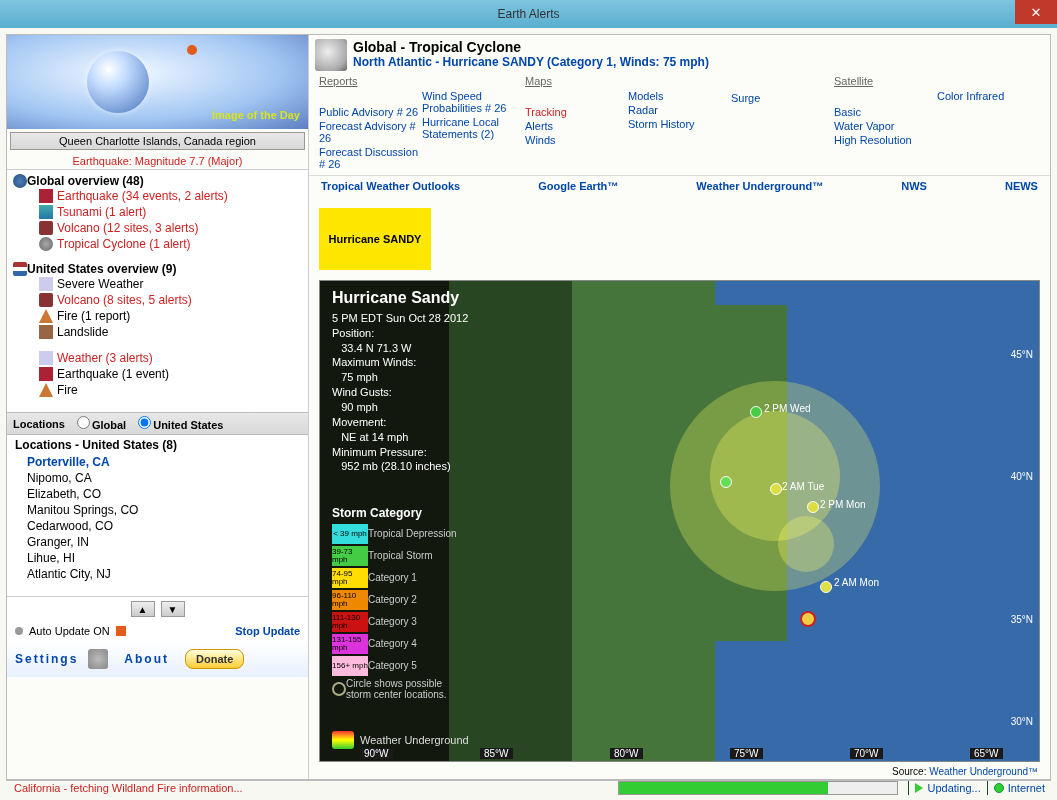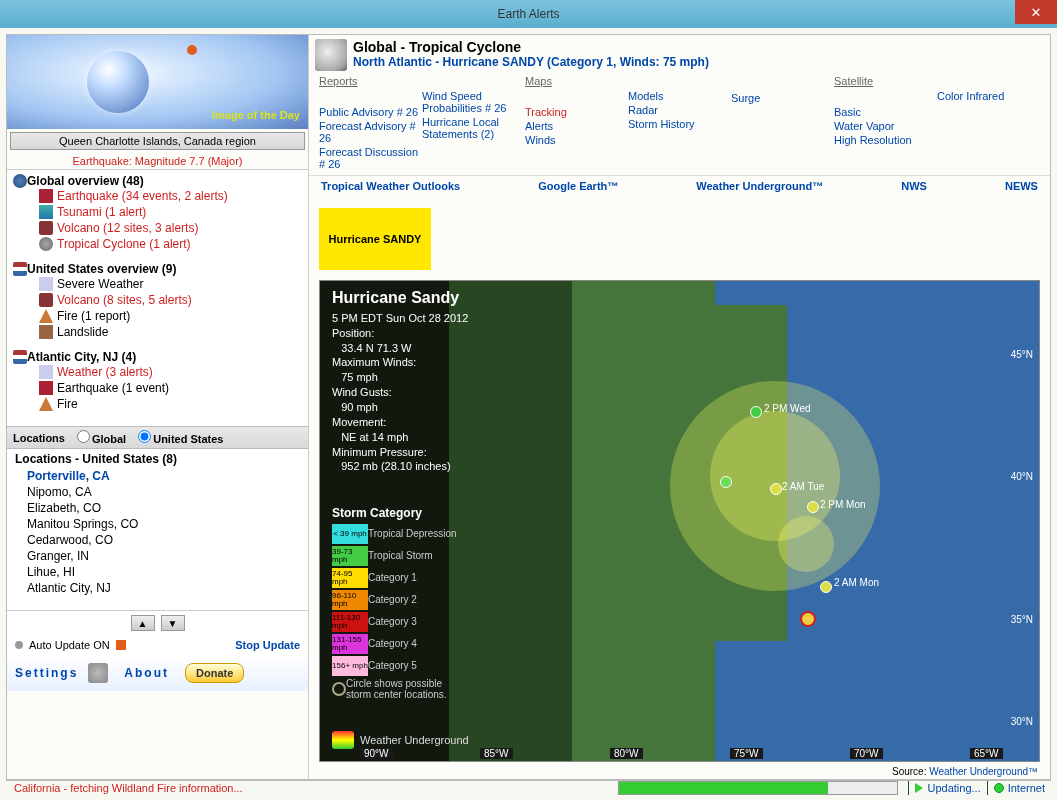--- a/index.html
+++ b/index.html
@@ -161,24 +161,20 @@
             <div class="tree-item normal">
               <span class="tree-icon i-fire"></span>
               <span>Fire (1 report)</span>
             </div>
             <div class="tree-item normal">
               <span class="tree-icon i-land"></span>
               <span>Landslide</span>
             </div>
           </div>
           <div class="tree-group">
-            <div class="tree-header">
-              <span class="tree-icon i-us"></span>
-              <span>Atlantic City, NJ (4)</span>
-            </div>
             <div class="tree-item alert">
               <span class="tree-icon i-wx"></span>
               <span>Weather (3 alerts)</span>
             </div>
             <div class="tree-item normal">
               <span class="tree-icon i-eq"></span>
               <span>Earthquake (1 event)</span>
             </div>
             <div class="tree-item normal">
               <span class="tree-icon i-fire"></span>

